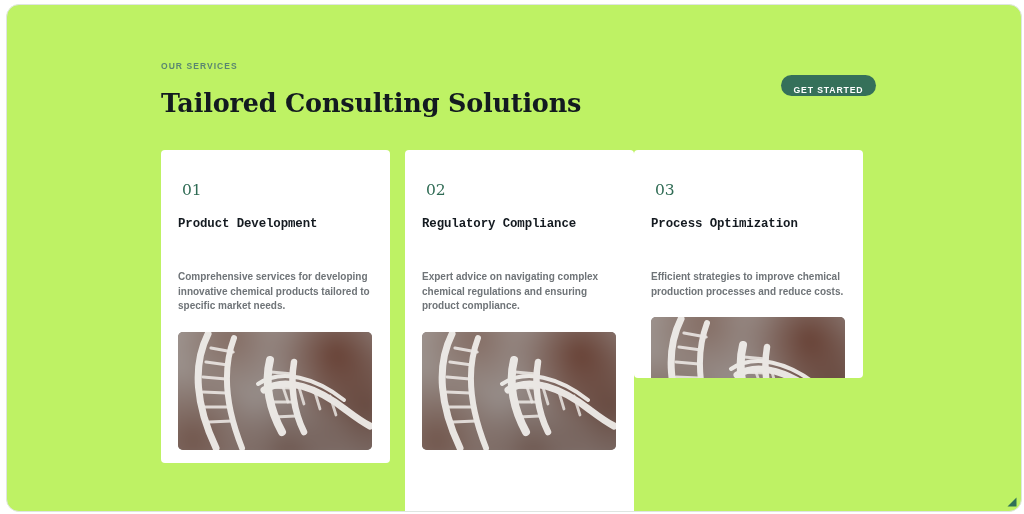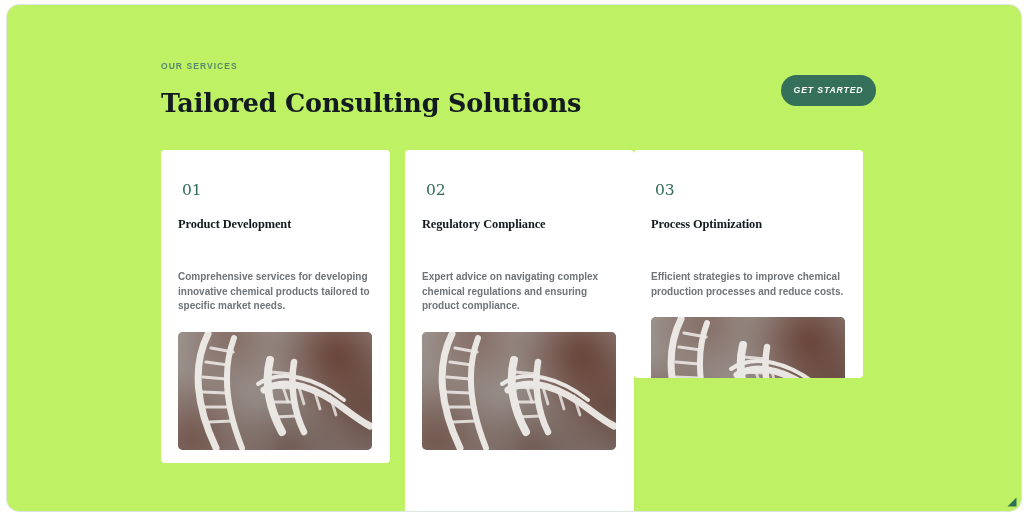--- a/index.html
+++ b/index.html
@@ -55,35 +55,34 @@
     letter-spacing: -0.2px;
     line-height: 30px;
     white-space: nowrap;
   }
 
   .cta-button {
     position: absolute;
     left: 774px;
     top: 70px;
     width: 95px;
-    height: 31px;
+    height: 21px;
     background: #35705a;
     border: none;
     border-radius: 16px;
     color: #ffffff;
     font-family: "Liberation Sans", sans-serif;
     font-size: 8.7px;
     font-weight: 700;
     letter-spacing: 0.85px;
     text-transform: uppercase;
     cursor: pointer;
     padding: 0;
     line-height: 31px;
     text-align: center;
-    font-style: italic;
   }
 
   
   .cards-row {
     position: absolute;
     left: 154px;
     top: 145px;
     width: 716px;
     height: 315px;
   }
@@ -104,21 +103,21 @@
   .card-number {
     font-family: "DejaVu Serif", "Liberation Serif", serif;
     font-size: 15.5px;
     font-weight: 400;
     color: #2f6b54;
     line-height: 20px;
     margin: 4px;
     padding-top: 6px;
   }
   .card-title {
-    font-family: Liberation Serif, serif;
+    font-family: Liberation Mono, monospace;
     font-size: 12.4px;
     font-weight: 700;
     color: #141a20;
     line-height: 17px;
     margin: 0;
     padding-top: 12px;
     white-space: nowrap;
     letter-spacing: -0.1px;
   }
   .card-desc {

